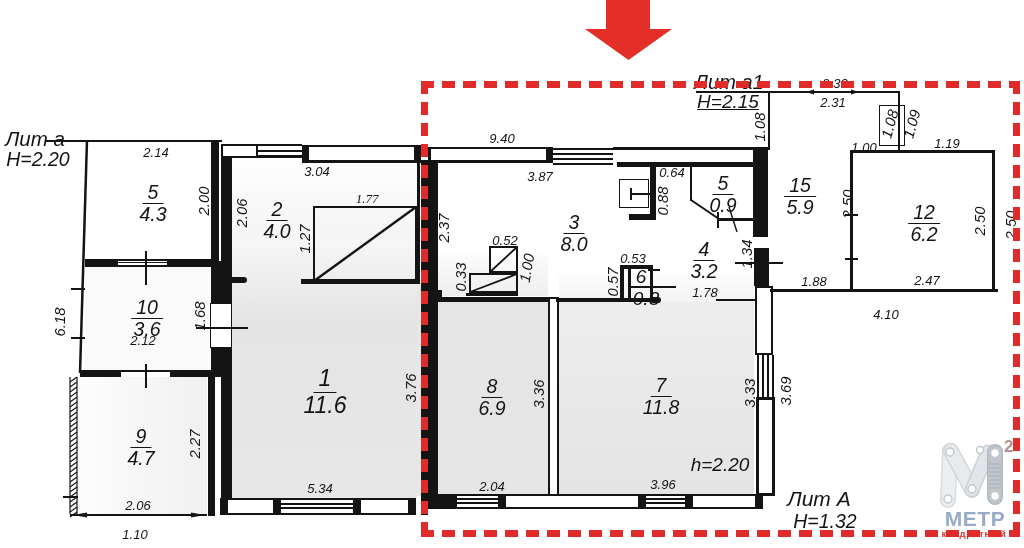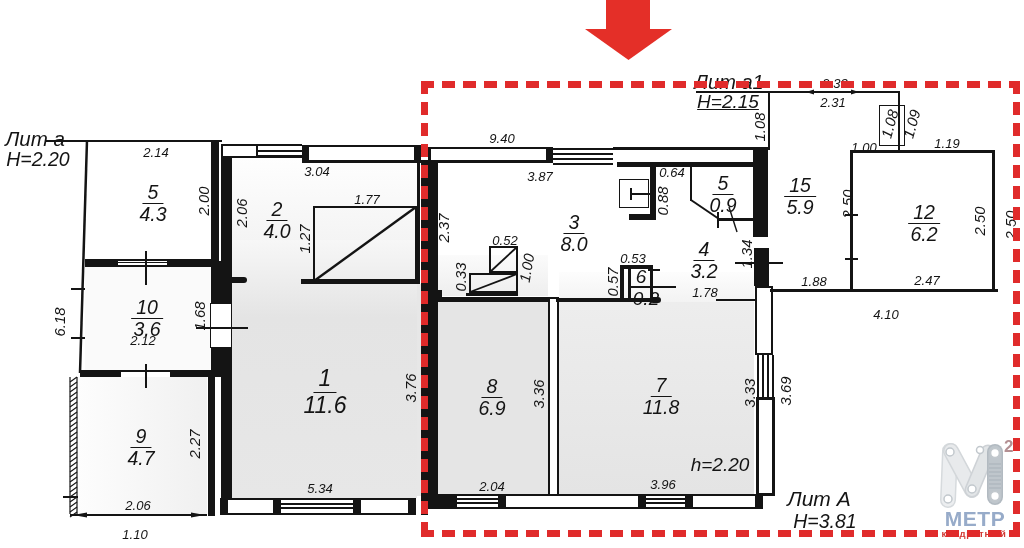--- a/index.html
+++ b/index.html
@@ -269,53 +269,53 @@
 <div class="room" style="left:147px;top:297px;"><span class="n">10</span><br>3.6</div>
 <div class="rt" style="left:200px;top:316px;">1.68</div>
 <div class="t" style="left:143px;top:340px;">2.12</div>
 <div class="room" style="left:141px;top:426px;"><span class="n">9</span><br>4.7</div>
 <div class="rt" style="left:195px;top:444px;">2.27</div>
 <div class="t" style="left:138px;top:505px;">2.06</div>
 <div class="t" style="left:135px;top:534px;">1.10</div>
 <div class="room" style="left:277px;top:199px;"><span class="n">2</span><br>4.0</div>
 <div class="rt" style="left:242px;top:213px;">2.06</div>
 <div class="t" style="left:317px;top:171px;">3.04</div>
-<div class="t" style="left:367px;top:199px;">1.77</div>
+<div class="t" style="left:367px;top:199px;font-family:Liberation Serif, serif;">1.77</div>
 <div class="rt" style="left:305px;top:239px;">1.27</div>
 <div class="room" style="left:325px;top:366px;font-size:23px;line-height:25px;"><span class="n">1</span><br>11.6</div>
 <div class="rt" style="left:411px;top:388px;">3.76</div>
 <div class="t" style="left:320px;top:488px;">5.34</div>
 <div class="t" style="left:466px;top:138px;margin-left:36px;">9.40</div>
 <div class="t" style="left:540px;top:176px;">3.87</div>
 <div class="rt" style="left:444px;top:228px;">2.37</div>
 <div class="room" style="left:574px;top:212px;"><span class="n">3</span><br>8.0</div>
 <div class="t" style="left:505px;top:240px;">0.52</div>
 <div class="rt" style="left:461px;top:277px;">0.33</div>
 <div class="rt" style="left:527px;top:268px;transform:translate(-50%,-50%) rotate(-80deg);">1.00</div>
 <div class="t" style="left:672px;top:172px;">0.64</div>
 <div class="rt" style="left:663px;top:201px;">0.88</div>
 <div class="room" style="left:723px;top:173px;"><span class="n">5</span><br>0.9</div>
 <div class="room" style="left:800px;top:175px;"><span class="n">15</span><br>5.9</div>
 <div class="room" style="left:704px;top:239px;"><span class="n">4</span><br>3.2</div>
 <div class="rt" style="left:747px;top:254px;">1.34</div>
 <div class="t" style="left:705px;top:292px;">1.78</div>
 <div class="t" style="left:633px;top:258px;">0.53</div>
 <div class="t" style="left:641px;top:277px;font-size:19px;">6</div>
-<div class="t" style="left:646px;top:299px;font-size:19px;">0.2</div>
+<div class="t" style="left:646px;top:299px;font-size:19px;">0.3</div>
 <div class="rt" style="left:613px;top:282px;">0.57</div>
 <div class="room" style="left:492px;top:376px;"><span class="n">8</span><br>6.9</div>
 <div class="rt" style="left:539px;top:394px;">3.36</div>
 <div class="room" style="left:661px;top:375px;"><span class="n">7</span><br>11.8</div>
 <div class="rt" style="left:750px;top:393px;">3.33</div>
 <div class="rt" style="left:786px;top:391px;">3.69</div>
 <div class="t" style="left:492px;top:486px;">2.04</div>
 <div class="t" style="left:663px;top:484px;">3.96</div>
 <div class="t" style="left:720px;top:465px;font-size:19px;">h=2.20</div>
 <div class="t" style="left:819px;top:499px;font-size:21px;">Лит А</div>
-<div class="t" style="left:825px;top:521px;font-size:19.5px;">H=3.81</div>
+<div class="t" style="left:825px;top:521px;font-size:19.5px;">H=1.32</div>
 <div class="t" style="left:729px;top:82px;font-size:20px;">Лит а1</div>
 <div class="t" style="left:728px;top:102px;font-size:19px;text-decoration:underline;">H=2.15</div>
 <div class="t" style="left:835px;top:83px;">2.33</div>
 <div class="t" style="left:833px;top:102px;">2.31</div>
 <div class="rt" style="left:760px;top:127px;">1.08</div>
 <div class="rt" style="left:890px;top:124px;transform:translate(-50%,-50%) rotate(-75deg);">1.08</div>
 <div class="rt" style="left:912px;top:124px;transform:translate(-50%,-50%) rotate(-75deg);">1.09</div>
 <div class="t" style="left:864px;top:147px;">1.00</div>
 <div class="t" style="left:947px;top:143px;">1.19</div>
 <div class="room" style="left:924px;top:202px;"><span class="n">12</span><br>6.2</div>

